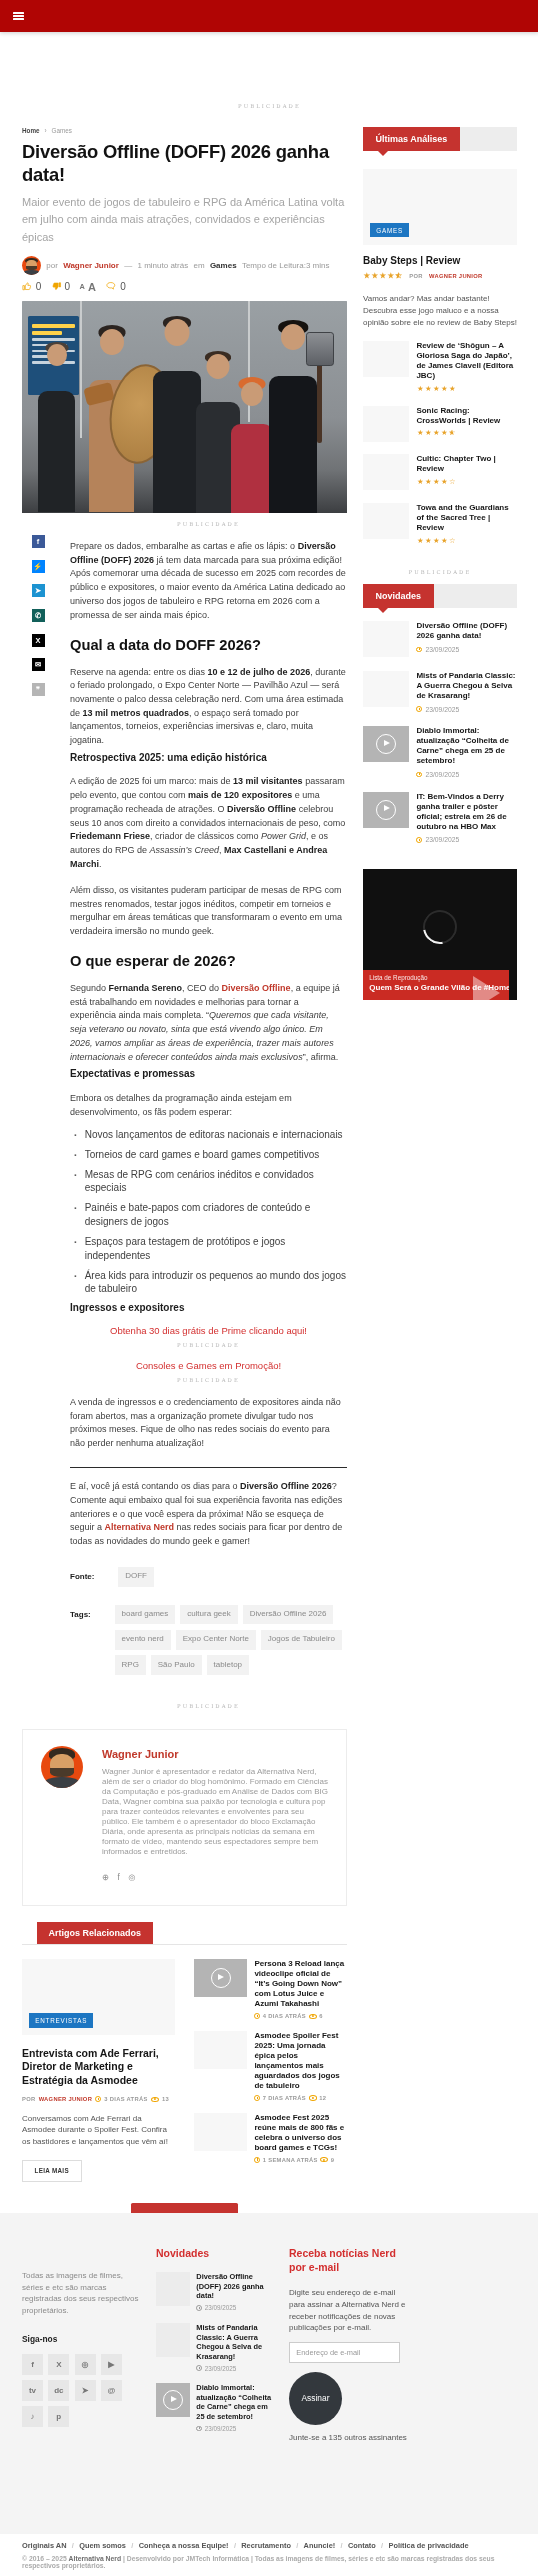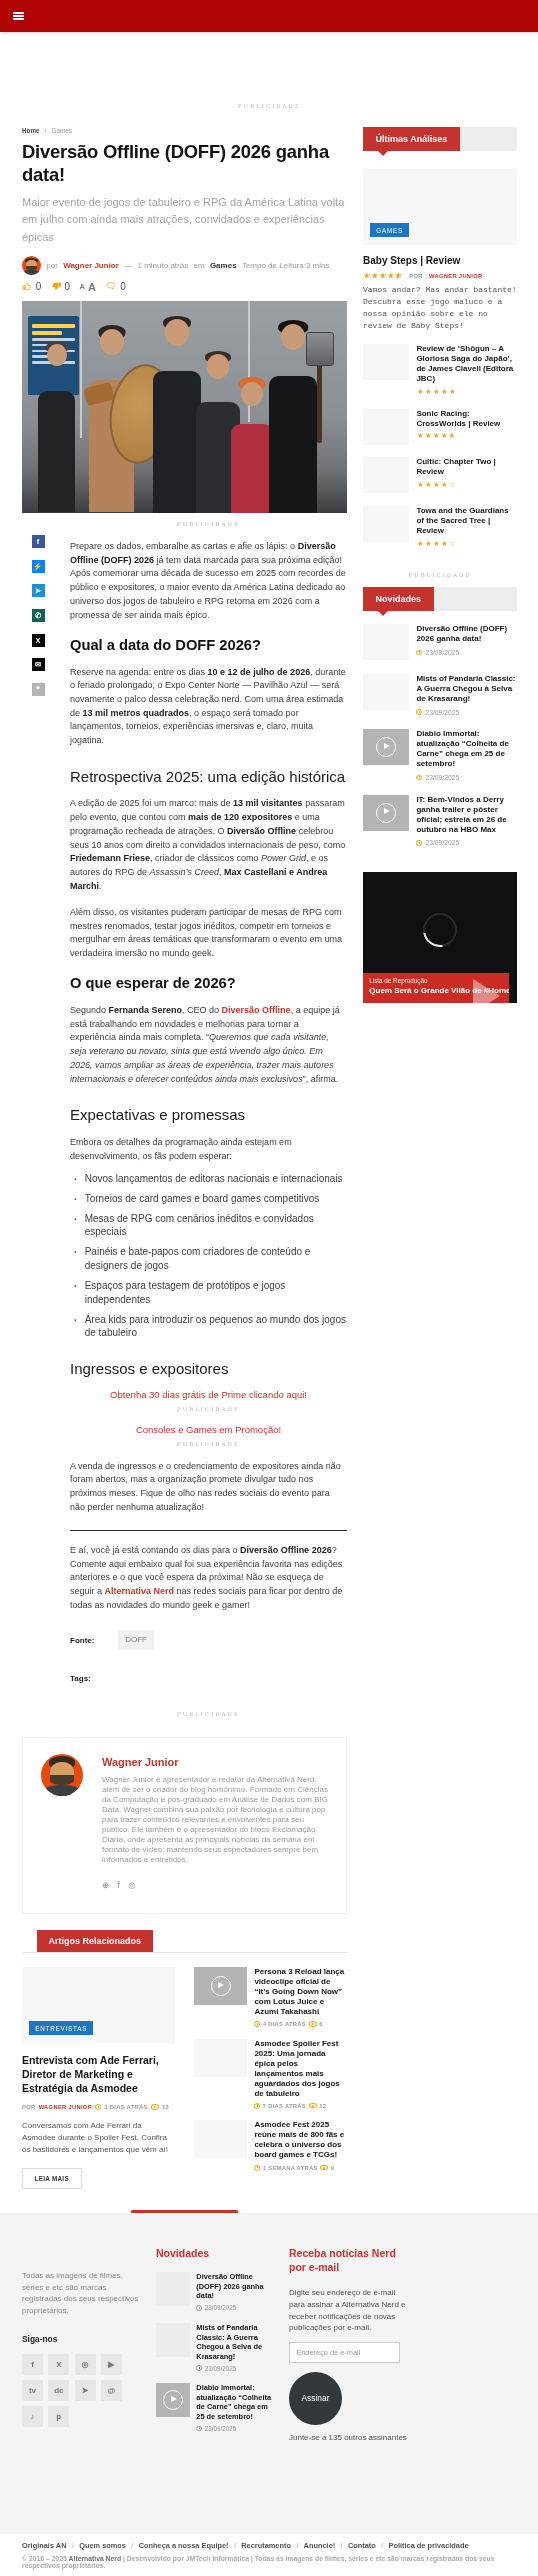--- a/index.html
+++ b/index.html
@@ -64,21 +64,21 @@
   
   .article-body { position:relative; padding-left:48px; margin-top:8.4px; }
   .share-rail { position:absolute; left:9.5px; top:13.7px; width:13px; }
   .share-btn { width:13px; height:13px; margin-bottom:11.6px; color:#fff; display:flex; align-items:center; justify-content:center; font-size:7.4px; font-weight:bold; cursor:pointer; }
   .pub-inline { margin-top:7.4px; }
   .ab-p { margin-top:12.6px; font-size:9px; line-height:13.7px; color:#404040; }
   .run-b { font-weight:700; color:#1d1d1d; }
   .run-i { font-style:italic; }
   .run-red { color:#c0392b; font-weight:700; }
   h2.ab-h2 { margin-top:14.7px; font-size:14.7px; font-weight:700; color:#121212; }
-  h3.ab-h3 { margin-top:20px; font-size:15px; font-weight:400; color:#1c1c1c; }
+  h3.ab-h3 { margin-top:4px; font-size:10px; font-weight:700; color:#1c1c1c; }
   ul.ab-ul { margin-top:8.4px; list-style:none; padding-left:14.7px; }
   ul.ab-ul li { position:relative; font-size:10px; line-height:13.7px; color:#404040; margin:6.3px 0; }
   ul.ab-ul li::before { content:"▪"; position:absolute; left:-10.5px; top:0; color:#555; font-size:6.3px; }
   .ab-adlink { margin-top:11.6px; text-align:center; color:#d32f2f; font-size:9.5px; cursor:pointer; }
   .ab-pub { margin-top:6.3px; }
   .ab-divider { margin:16px 0 2.1px; border-top:1.1px solid #2b2b2b; }
 
   
   .meta-row { margin-top:18px; display:flex; align-items:flex-start; gap:24px; font-size:8px; color:#1d1d1d; }
   .meta-row .lbl { font-weight:700; padding-top:5.3px; white-space:nowrap; }
@@ -136,21 +136,21 @@
   .stars.sm .st { width:8px; font-size:7.4px; }
 
   
   .side-tabbar { background:#ededed; position:relative; margin-bottom:18px; }
   .side-tab { display:inline-block; background:#c5332f; color:#fff; font-weight:700; font-size:9px; padding:6.8px 12.6px; position:relative; }
   .side-tab::after { content:""; position:absolute; left:14.7px; bottom:-5.3px; border-left:5.8px solid transparent; border-right:5.8px solid transparent; border-top:5.8px solid #c5332f; }
   .sr-featured .img { width:154px; height:76px; background:#f7f7f7; position:relative; }
   .sr-featured h4 { margin-top:10.5px; font-size:10px; font-weight:700; color:#171717; }
   .sr-featured .rline { margin-top:6.3px; display:flex; align-items:center; gap:6.3px; font-size:5.8px; letter-spacing:0.3px; font-weight:700; color:#9a9a9a; }
   .sr-featured .rline .au { color:#c0392b; }
-  .sr-featured .exc { margin-top:4px; font-size:8px; line-height:12px; color:#555;font-family:Liberation Mono, monospace; }
+  .sr-featured .exc { margin-top:13px; font-size:8px; line-height:12px; color:#555; }
   .sr-item { display:flex; gap:7.4px; margin-top:12.6px; }
   .sr-item .thumb { width:46px; height:36px; flex:none; background:#f7f7f7; position:relative; }
   .sr-item h5 { font-size:8px; line-height:10px; font-weight:700; color:#171717; }
   .sr-item .stars { margin-top:3.7px; }
   .side-pub { margin:24px 0 9.5px; }
   .sn-item { display:flex; gap:7.4px; margin-top:13.7px; }
   .sn-item .thumb { width:46px; height:36px; flex:none; background:#f7f7f7; position:relative; }
   .sn-item .thumb.video { background:#b4b4b4; }
   .sn-item h5 { font-size:8px; line-height:10px; font-weight:700; color:#171717; }
   .sn-item .dline { margin-top:4.7px; display:flex; align-items:center; gap:3.2px; font-size:6.8px; color:#9a9a9a; }
@@ -350,20 +350,31 @@
           <div class="ab-divider"></div>
           <p class="ab-p"><span>E aí, você já está contando os dias para o </span><span class="run-b">Diversão Offline 2026</span><span>? Comente aqui embaixo qual foi sua experiência favorita nas edições anteriores e o que você espera da próxima! Não se esqueça de seguir a </span><span class="run-red">Alternativa Nerd</span><span> nas redes sociais para ficar por dentro de todas as novidades do mundo geek e gamer!</span></p>
         </div>
 
       <div class="meta-row">
         <span class="lbl">Fonte:</span>
         <span class="tag-box">DOFF</span>
       </div>
       <div class="meta-row">
         <span class="lbl">Tags:</span>
+        <span class="tags-wrap" id="tags-wrap">
+            <span class="tag-box">board games</span>
+            <span class="tag-box">cultura geek</span>
+            <span class="tag-box">Diversão Offline 2026</span>
+            <span class="tag-box">evento nerd</span>
+            <span class="tag-box">Expo Center Norte</span>
+            <span class="tag-box">Jogos de Tabuleiro</span>
+            <span class="tag-box">RPG</span>
+            <span class="tag-box">São Paulo</span>
+            <span class="tag-box">tabletop</span>
+          </span>
       </div>
 
       <div class="pub-label pub-after">PUBLICIDADE</div>
 
       <div class="author-box" style="margin-left:-48px">
         <div class="avatar av-lg">
             <div class="hair"></div>
             <div class="face"></div>
             <div class="beard"></div>
             <div class="bodyy"></div>

